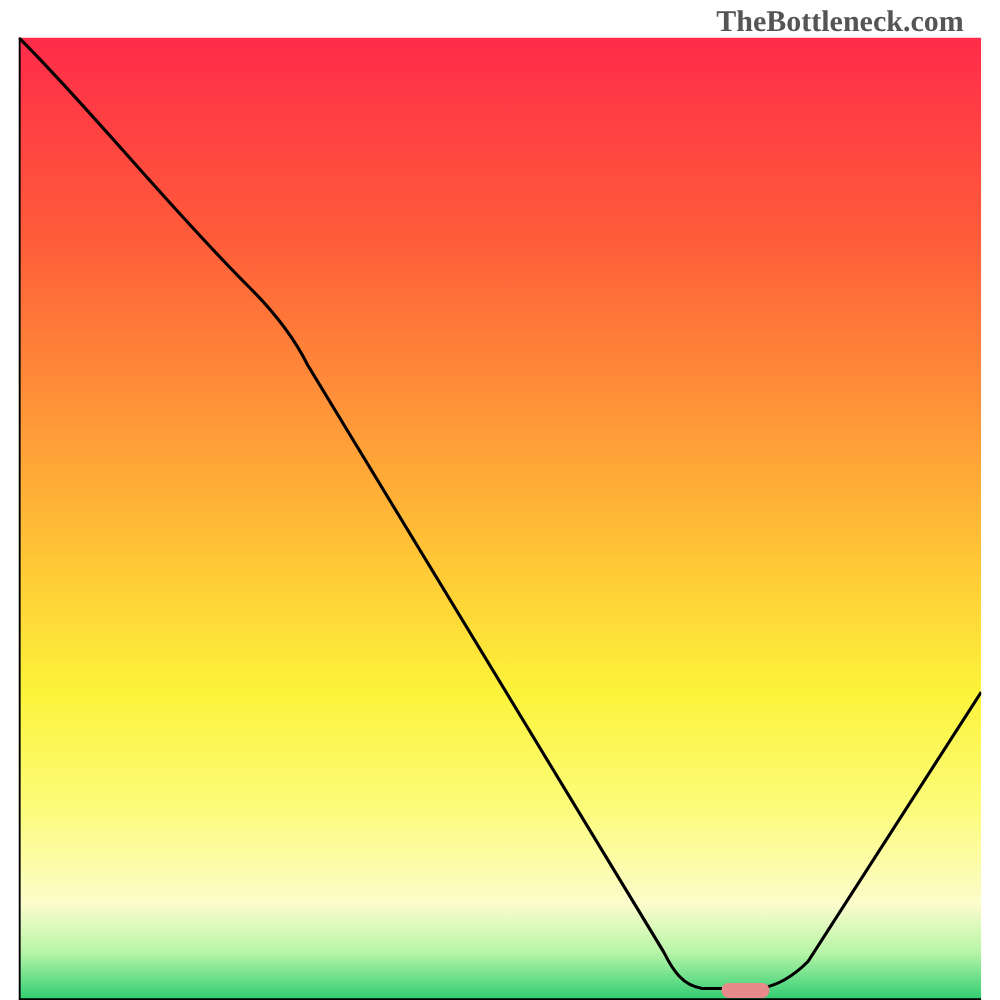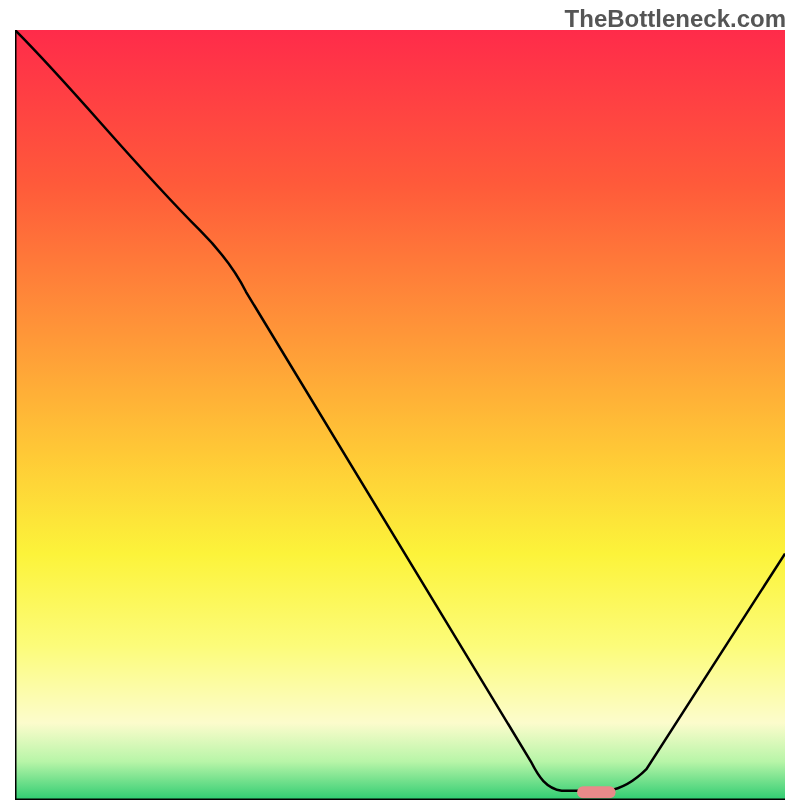--- a/index.html
+++ b/index.html
@@ -9,22 +9,22 @@
     }
     body {
       width: 800px;
       height: 800px;
       background: #fff;
       position: relative;
     }
     .watermark {
       position: absolute;
       top: 5px;
-      right: 14px;
-      font-family: Liberation Sans, sans-serif;
+      right: 29px;
+      font-family: Liberation Serif, serif;
       font-size: 24px;
       font-weight: bold;
       color: #555;
       z-index: 10;
     }
     .chart-container {
       position: absolute;
       top: 30px;
       left: 15px;
       width: 770px;

